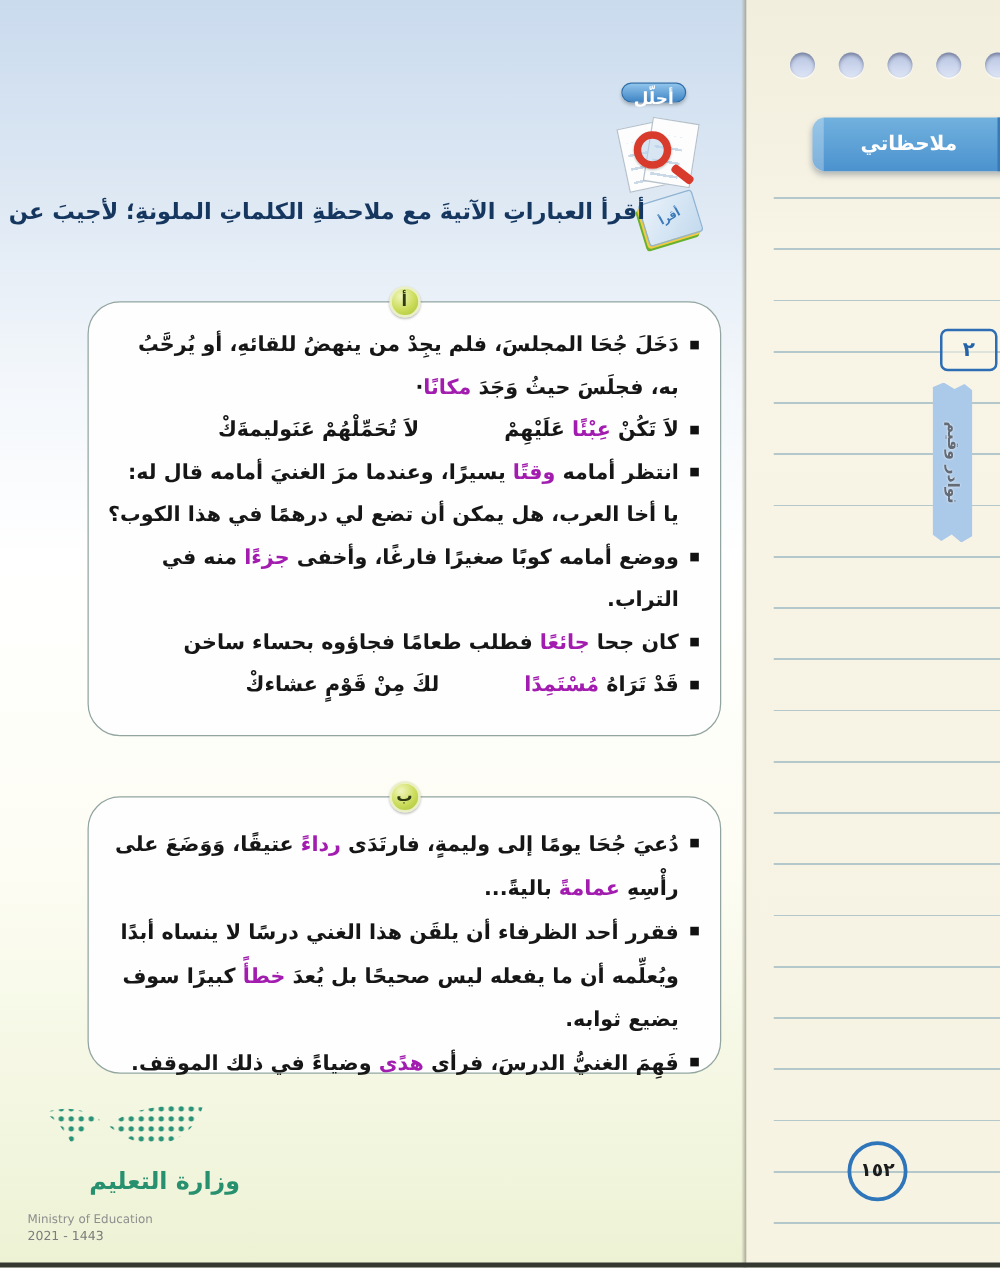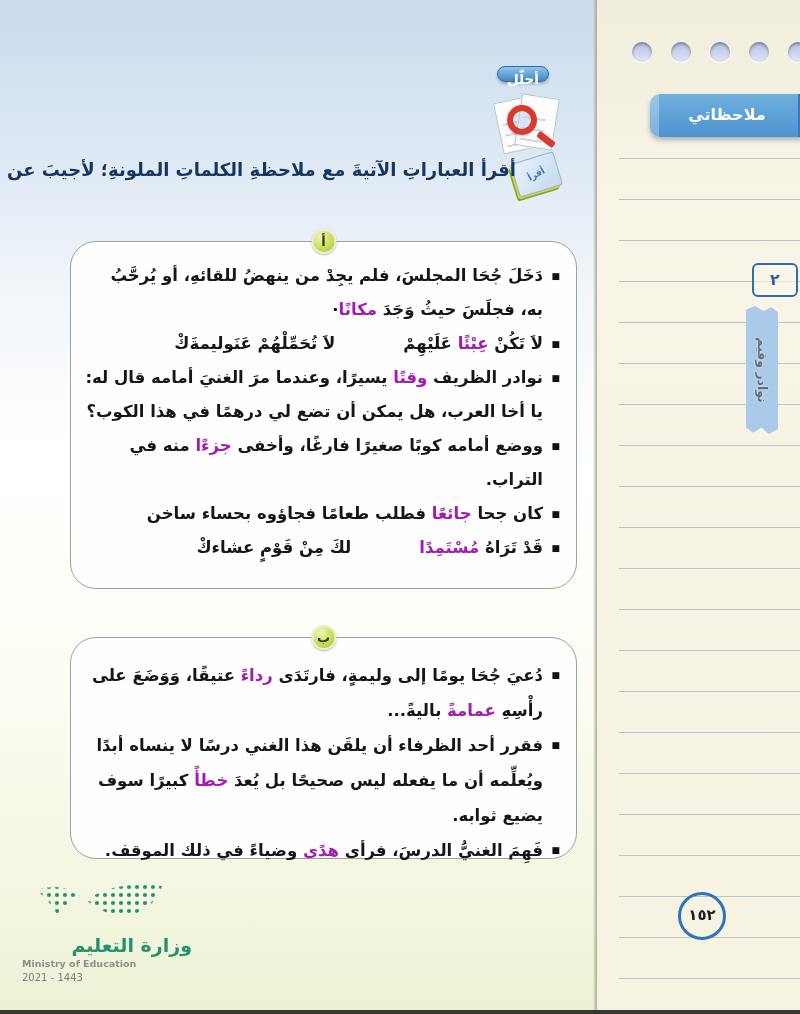--- a/index.html
+++ b/index.html
@@ -29,21 +29,21 @@
     font-size:16px; text-align:center; line-height:42px; direction:rtl; }
   .unit-box { position:absolute; top:263px; left:752px; width:46px; height:34px;
     border:2.5px solid #2d6db4; border-radius:6px; background:rgba(250,246,232,.6);
     color:#2563a8; font-weight:bold; font-size:16px; text-align:center; line-height:29px; }
   .unit-ribbon { position:absolute; top:306px; left:746px; width:32px; height:128px;
     background:#abc9e9;
     clip-path:polygon(0% 3%,28% 0%,55% 4%,80% 1%,100% 5%,100% 96%,72% 100%,48% 95%,22% 99%,0% 95%); }
   .unit-ribbon .rtext { position:absolute; left:-48px; top:48px; width:128px; height:32px;
     transform:rotate(90deg); text-align:center; line-height:32px; font-size:12.5px;
     font-weight:bold; color:#636b76; text-shadow:0 0 2px #fff; direction:rtl; white-space:nowrap; }
-  .page-circle { position:absolute; top:892px; left:678px; width:48px; height:48px;
+  .page-circle { position:absolute; top:913px; left:678px; width:48px; height:48px;
     border:3.5px solid #2e75b9; border-radius:50%; color:#1c1c1c; font-weight:bold;
     font-size:15px; text-align:center; line-height:41px; direction:rtl; }
 
   
   .analyze-badge { position:absolute; left:497px; top:66px; width:52px; height:16px;
     background:linear-gradient(180deg,#90c4ec,#4186c5); border:1px solid #2d6da8;
     border-radius:13px; color:#fff; font-weight:bold; font-size:13.5px; text-align:center;
     line-height:25px; box-shadow:0 2px 3px rgba(0,0,0,.25); direction:rtl; }
   .analyze-icon { position:absolute; left:492px; top:93px; width:72px; height:68px; }
   .paper { position:absolute; background:#fdfdfd; border:1px solid #b5c2cd; width:38px; height:52px;
@@ -89,21 +89,21 @@
   ul.statements li::before { content:"■"; position:absolute; right:0; top:0;
     font-size:9px; color:#111; }
   ul.statements .red { color:#a21caf; }
   ul.statements .gap { display:inline-block; width:68px; }
 
   
   .ministry { position:absolute; left:22px; top:884px; width:170px; }
   .ministry svg { display:block; margin-right:10px; }
   .ministry-ar { color:#26906f; font-size:19px; font-weight:bold; direction:rtl;
     letter-spacing:1px; margin-top:2px; }
-  .ministry-en { color:#8e8e8e; font-size:9.5px; margin-top:2px;font-weight:bold; }
+  .ministry-en { color:#8e8e8e; font-size:9.5px; margin-top:14px; }
   .ministry-years { color:#7c7c7c; font-size:10px; margin-top:3px; }
 
   .bottom-edge { position:absolute; left:0; bottom:0; width:100%; height:4px; background:#343830; }
 </style>
 </head>
 <body>
 
 <div class="page">
 
   <div class="analyze-badge">أحلّل</div>
@@ -121,21 +121,21 @@
       <span>أقرأ</span>
     </div>
   </div>
   <div class="instruction">أقرأ العباراتِ الآتيةَ مع ملاحظةِ الكلماتِ الملونةِ؛ لأجيبَ عن المطلوبِ:</div>
 
   <div class="box box-a">
     <div class="box-badge">أ</div>
     <ul class="statements">
         <li><span>دَخَلَ جُحَا المجلسَ، فلم يجِدْ من ينهضُ للقائهِ، أو يُرحَّبُ به، فجلَسَ حيثُ وَجَدَ </span><span class="red">مكانًا</span><span>·</span></li>
         <li><span>لاَ تَكُنْ </span><span class="red">عِبْئًا</span><span> عَلَيْهِمْ</span><span class="gap"></span><span>لاَ تُحَمِّلْهُمْ عَنَوليمةَكْ</span></li>
-        <li><span>نوادر الظريف </span><span class="red">وقتًا</span><span> يسيرًا، وعندما مرَ الغنيَ أمامه قال له: يا أخا العرب، هل يمكن أن تضع لي درهمًا في هذا الكوب؟</span></li>
+        <li><span>انتظر أمامه </span><span class="red">وقتًا</span><span> يسيرًا، وعندما مرَ الغنيَ أمامه قال له: يا أخا العرب، هل يمكن أن تضع لي درهمًا في هذا الكوب؟</span></li>
         <li><span>ووضع أمامه كوبًا صغيرًا فارغًا، وأخفى </span><span class="red">جزءًا</span><span> منه في التراب.</span></li>
         <li><span>كان جحا </span><span class="red">جائعًا</span><span> فطلب طعامًا فجاؤوه بحساء ساخن</span></li>
         <li><span>قَدْ تَرَاهُ </span><span class="red">مُسْتَمِدًا</span><span class="gap"></span><span>لكَ مِنْ قَوْمٍ عشاءكْ</span></li>
       </ul>
   </div>
 
   <div class="box box-b">
     <div class="box-badge">ب</div>
     <ul class="statements">
         <li><span>دُعيَ جُحَا يومًا إلى وليمةٍ، فارتَدَى </span><span class="red">رداءً</span><span> عتيقًا، وَوَضَعَ على رأْسِهِ </span><span class="red">عمامةً</span><span> باليةً...</span></li>

